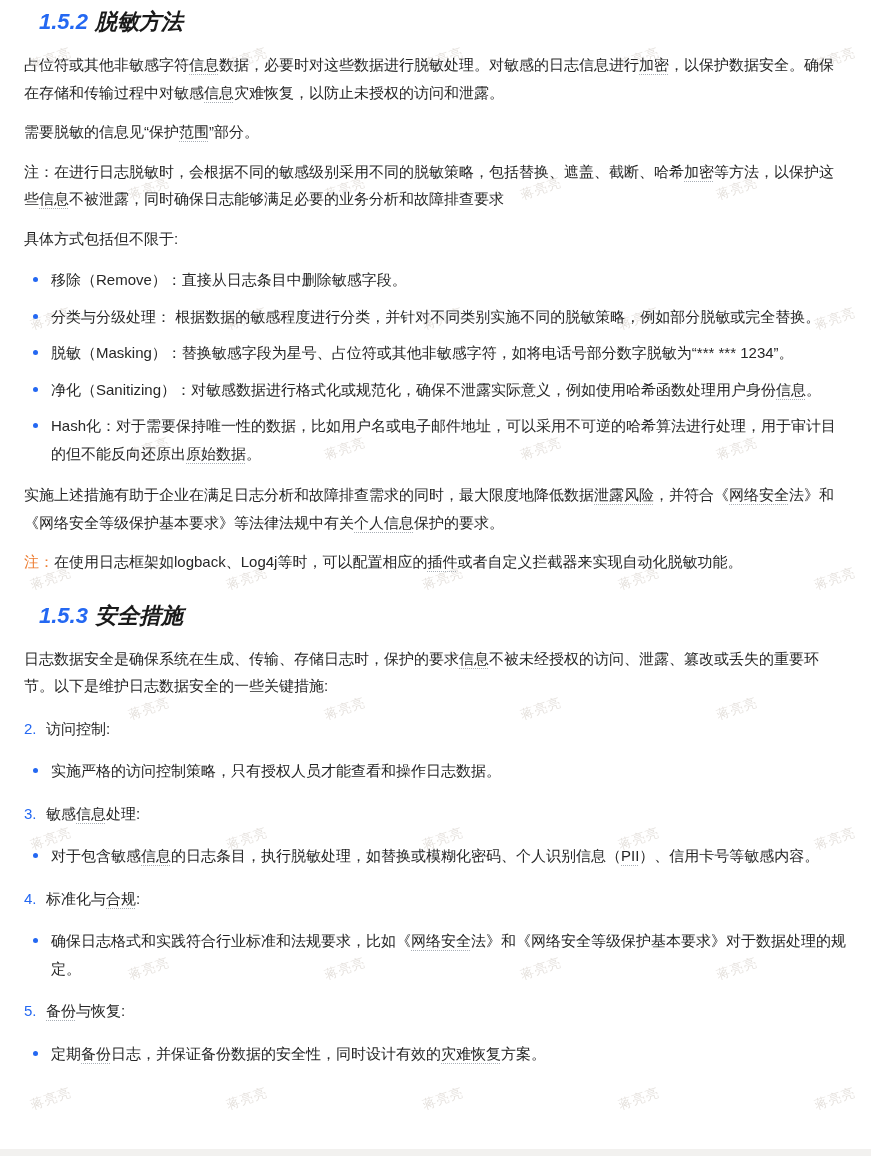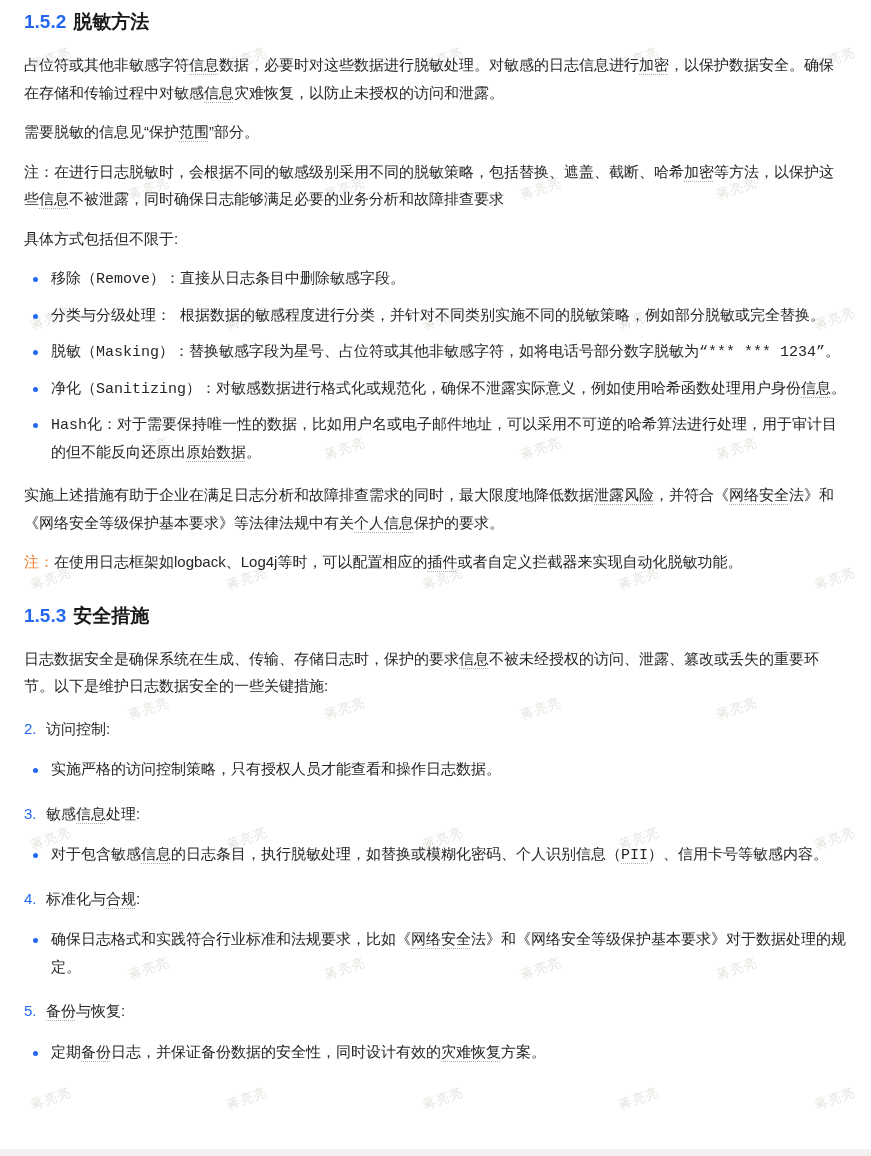--- a/index.html
+++ b/index.html
@@ -9,26 +9,26 @@
     width:871px; height:1156px; overflow:hidden; position:relative;
     background:#ffffff; color:var(--text);
     font-family:"Liberation Sans","DejaVu Sans",sans-serif;
   }
   .wm-layer { position:absolute; inset:0; z-index:0; pointer-events:none; overflow:hidden; }
   .wm {
     position:absolute; font-size:13px; letter-spacing:1px; white-space:nowrap;
     color:rgba(168,156,144,0.30); transform:rotate(-19deg);
   }
   .content { position:relative; z-index:1; padding:9px 25px 0 24px; }
-  .sec { font-size:19px; font-weight:bold; color:#1a1a1a; margin:0 0 16px; line-height:26px; }
+  .sec { font-size:22px; font-weight:bold; color:#1a1a1a; margin:0 15px 16px; line-height:26px;font-style:italic; }
   .sec .secnum { color:var(--blue); margin-right:7px; }
   .sec-later { margin-top:27px; }
   p { font-size:15px; line-height:27.5px; margin:12px 0; }
   .bullets { list-style:none; margin:14px 0; padding:0; }
-  .bullets li { position:relative; padding-left:27px; margin:9px 0; font-size:15px; line-height:27.5px;font-family:Liberation Mono, monospace; }
+  .bullets li { position:relative; padding-left:27px; margin:9px 0; font-size:15px; line-height:27.5px; }
   .dot { position:absolute; left:9px; top:11px; width:5px; height:5px; border-radius:50%; background:var(--blue); }
   .numrow { margin:15px 0; font-size:15px; line-height:27.5px; }
   .num { color:var(--blue); display:inline-block; min-width:13px; margin-right:9px; }
   .notetag { color:var(--orange); }
   .u {
     text-decoration:underline dotted #a9afb6;
     text-decoration-thickness:1px; text-underline-offset:4px; text-decoration-skip-ink:none;
   }
   .hbar { position:absolute; left:0; right:0; bottom:0; height:7px; background:#f2f1ef; z-index:2; }
 </style>

